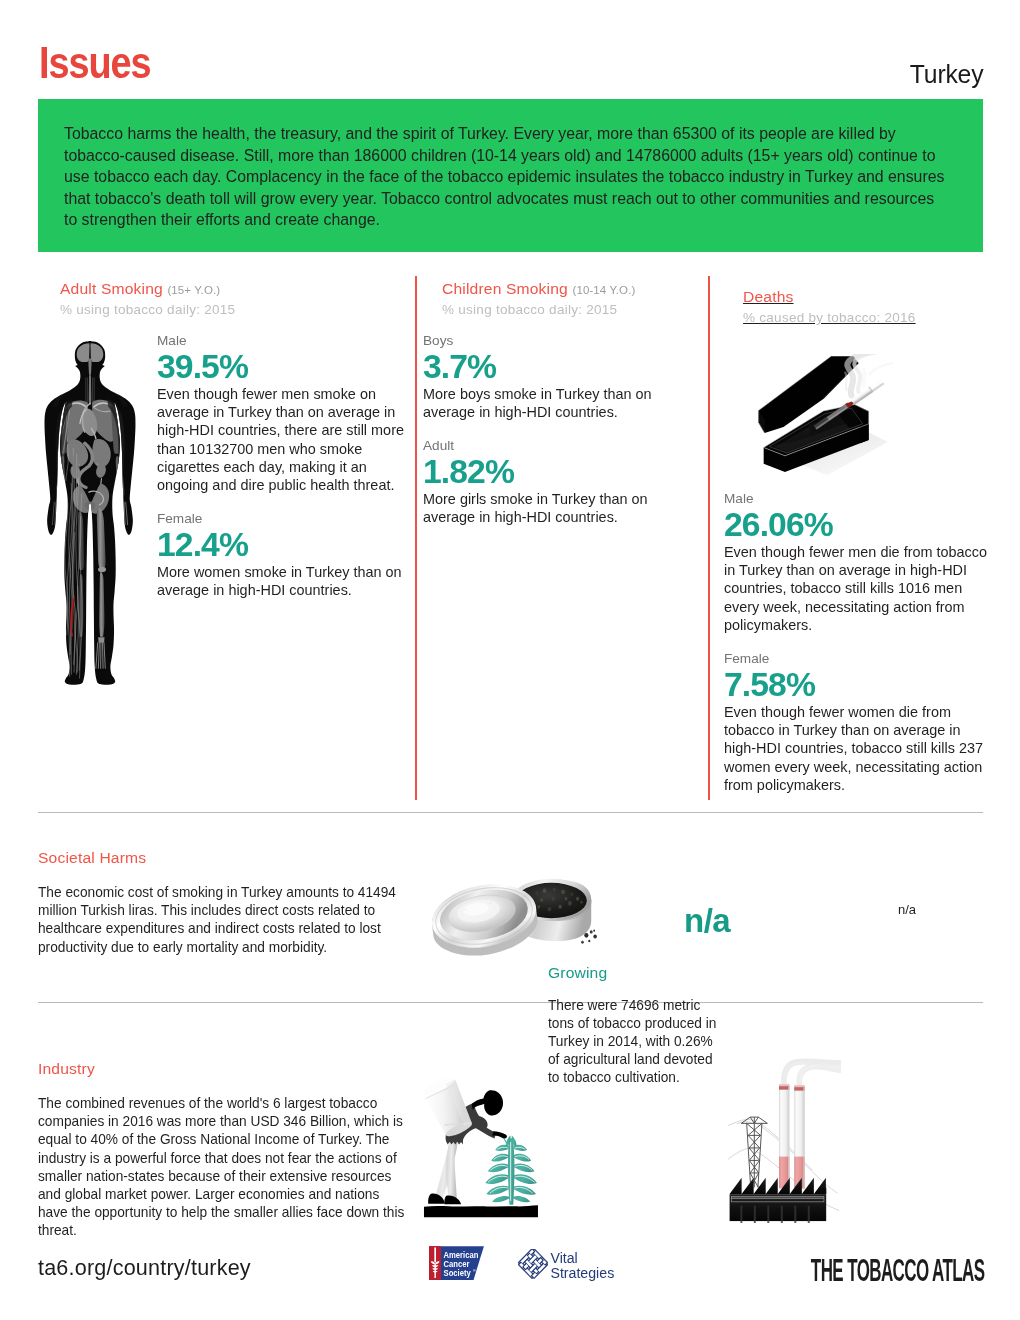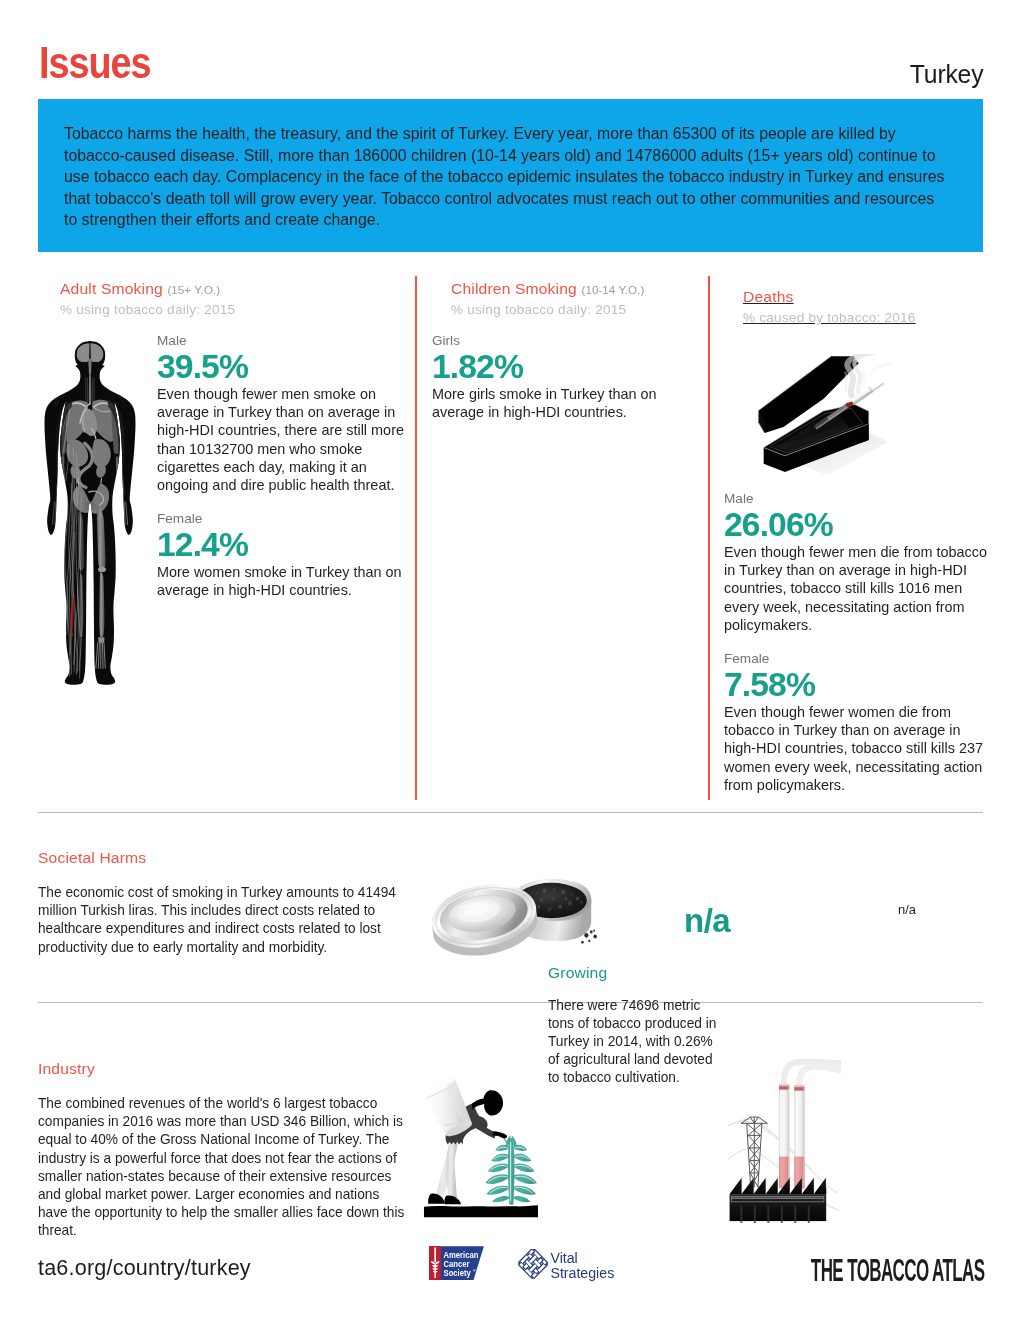--- a/index.html
+++ b/index.html
@@ -25,21 +25,21 @@
   }
   #country-title {
     position:absolute; right:37px; top:61px;
     font-size:26px; font-weight:400; color:#1a1a1a;
     line-height:1; letter-spacing:-0.2px;
     transform:scaleX(0.95); transform-origin:right top;
   }
   
   #intro-box {
     position:absolute; left:38px; top:99px; width:945px; height:153px;
-    background:#0ea5e9;
+    background:#22c55e;
   }
   #intro-text {
     position:absolute; left:26px; top:24px; width:884px;
     font-size:15.85px; line-height:21.5px; color:#222222;
     text-align:left; transform:scaleX(1.0); transform-origin:left top;
   }
   
   .vrule { position:absolute; width:1.6px; background:#EF5348; top:276px; height:524px; }
   #vrule-1 { left:415px; }
   #vrule-2 { left:708px; }
@@ -67,21 +67,21 @@
     letter-spacing:-0.9px; margin-top:0px;
     transform:scaleX(0.99); transform-origin:left top;
   }
   .stat-desc { font-size:14.8px; line-height:18.3px; color:#231f20; margin-top:1px;
     transform:scaleX(0.975); transform-origin:left top; width:102.5%; }
   .body-text { font-size:14.5px; line-height:18.2px; color:#231f20;
     transform:scaleX(0.945); transform-origin:left top; width:105.8%; }
 
   
   #col-1 { position:absolute; left:41px; top:280px; width:362px; }
-  #col-2 { position:absolute; left:432px; top:280px; width:272px; }
+  #col-2 { position:absolute; left:423px; top:280px; width:272px; }
   #col-3 { position:absolute; left:724px; top:288px; width:264px;text-decoration:underline; }
 
   .col-head { position:relative; height:46px;margin-left:19px; }
 
   #human-illu { position:absolute; left:3px; top:60px; width:92px; height:346px; }
   #col1-stats { position:absolute; left:116px; top:54px; width:254px; }
   #col2-stats { position:absolute; left:0; top:54px; width:278px; }
   #coffin-illu { position:absolute; left:28px; top:66px; width:142px; height:124px; }
   #col3-stats { position:absolute; left:0; top:204px; width:268px; }
 
@@ -278,21 +278,26 @@
     </div>
   </div>
 
   <div id="col-2">
     <div class="col-head">
       <div class="sec-title"><span>Children Smoking</span> <span class="note">(10-14 Y.O.)</span></div>
       <div class="sec-sub">% using tobacco daily: 2015</div>
     </div>
     <div id="col2-stats">
       <div class="stat-block">
-        <div class="stat-label">Girls</div>
+        <div class="stat-label">Boys</div>
+        <div class="stat-value">3.7%</div>
+        <div class="stat-desc">More boys smoke in Turkey than on average in high-HDI countries.</div>
+      </div>
+      <div class="stat-block">
+        <div class="stat-label">Adult</div>
         <div class="stat-value">1.82%</div>
         <div class="stat-desc">More girls smoke in Turkey than on average in high-HDI countries.</div>
       </div>
     </div>
   </div>
 
   <div id="col-3">
     <div class="col-head">
       <div class="sec-title"><span>Deaths</span><span class="note"></span></div>
       <div class="sec-sub">% caused by tobacco: 2016</div>

